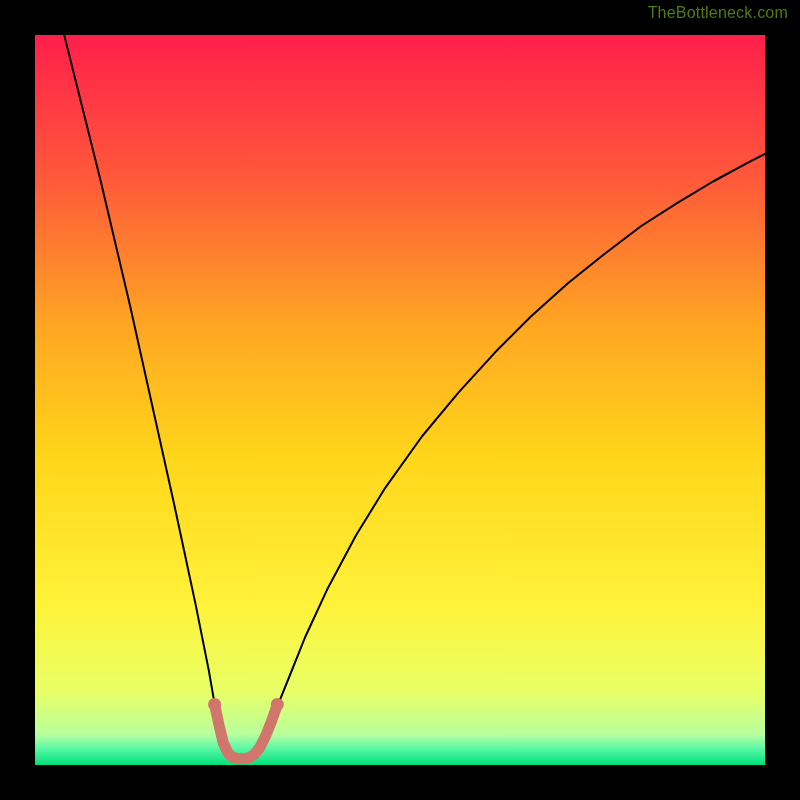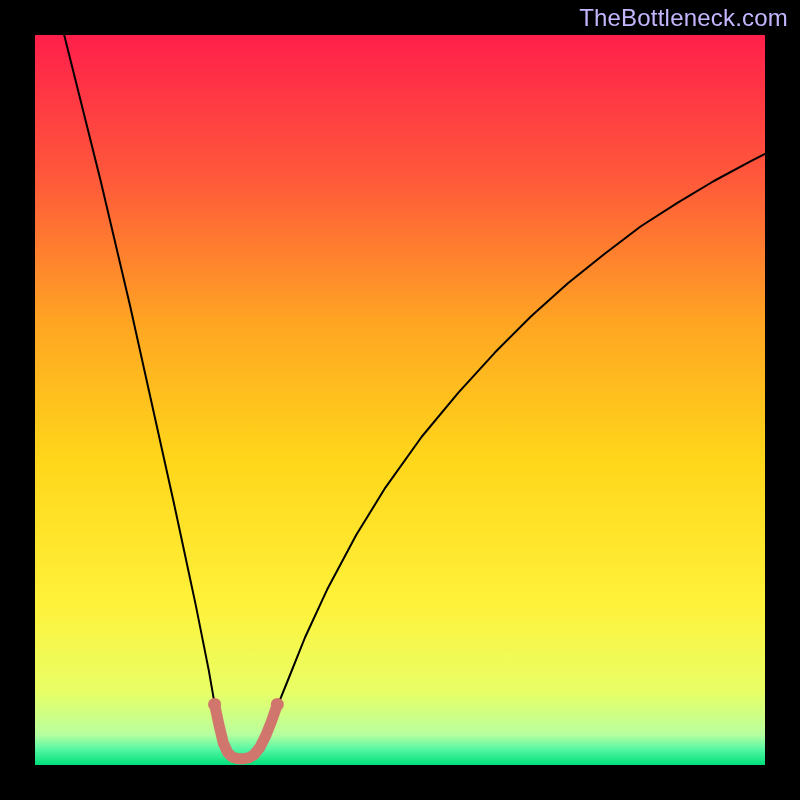--- a/index.html
+++ b/index.html
@@ -16,22 +16,22 @@
     top: 0;
     left: 0;
     width: 800px;
     height: 800px;
     background: #000000;
   }
   .watermark {
     position: absolute;
     top: 4px;
     right: 12px;
-    color: #c4b5fd;
-    font-size: 24px;
+    color: #4d7c0f;
+    font-size: 16px;
     letter-spacing: 0.2px;
     font-family: Arial, Helvetica, sans-serif;
   }
   .plot {
     position: absolute;
     left: 35px;
     top: 35px;
     width: 730px;
     height: 730px;
     display: block;

